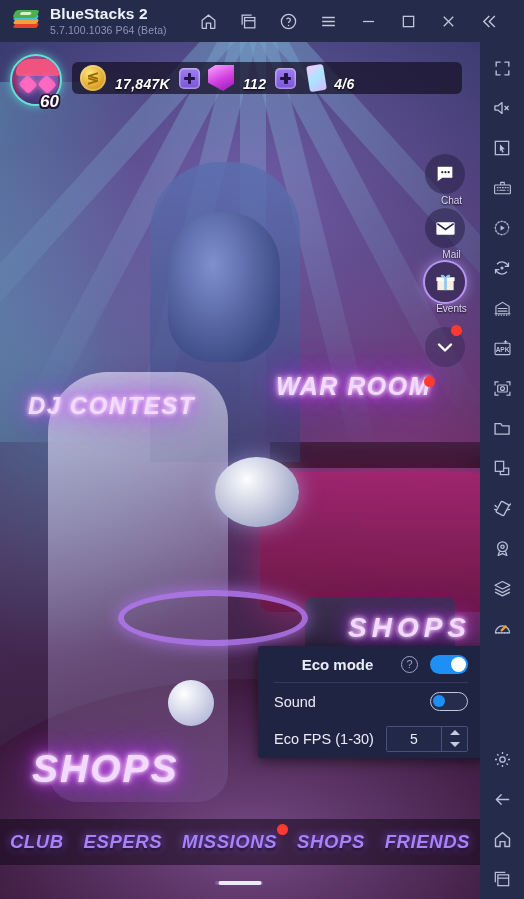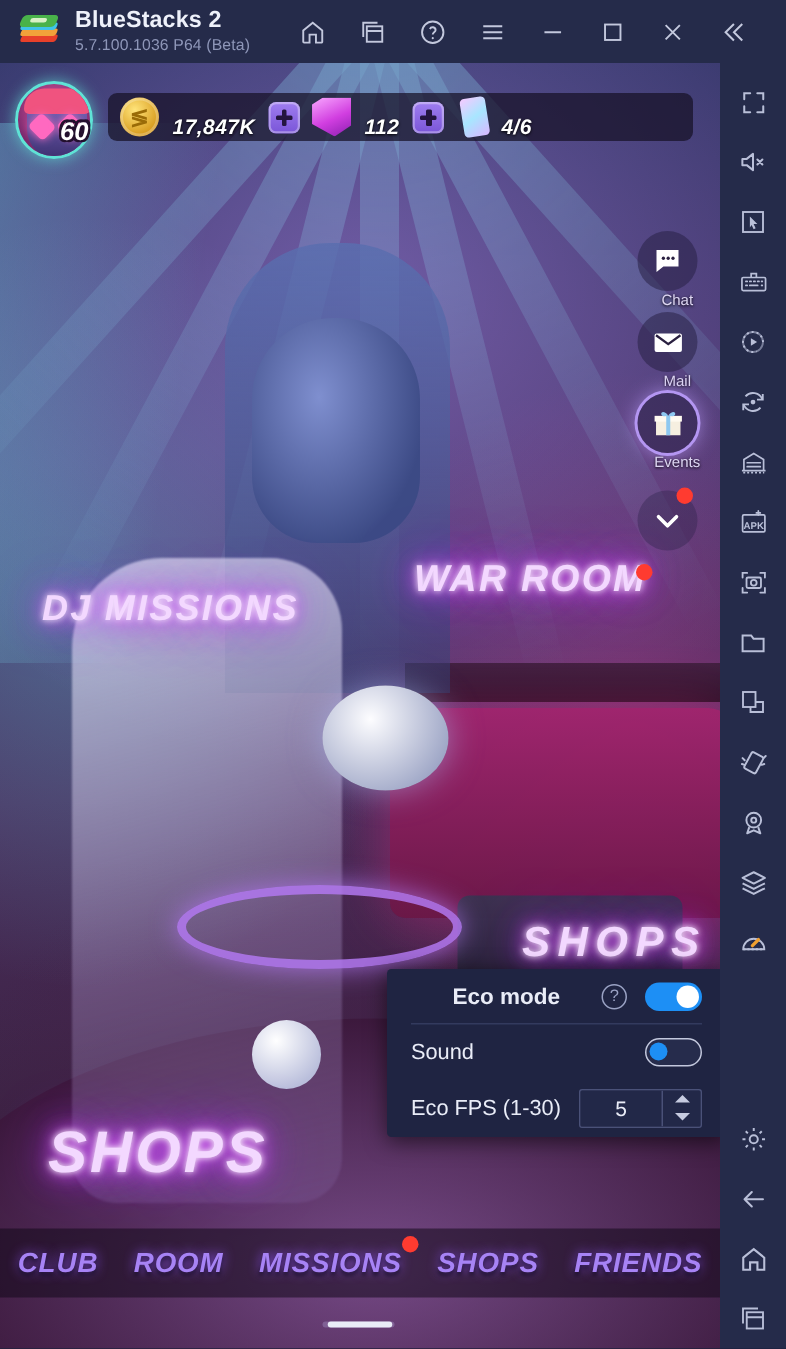--- a/index.html
+++ b/index.html
@@ -113,21 +113,21 @@
     overflow: hidden;
   }
   .hud-avatar .cap { position:absolute; left:4px; top:3px; width:44px; height:17px;
                      background:#f0537f; border-radius:16px 16px 4px 4px; }
   .hud-avatar .face { position:absolute; left:6px; top:18px; width:40px; height:32px;
                       background: linear-gradient(180deg,#6e5fb0,#3c3070); border-radius:0 0 20px 20px;}
   .hud-avatar .eye { position:absolute; top:22px; width:14px; height:13px; background:#ff69c0;
                      transform: rotate(45deg); border-radius:3px; box-shadow:0 0 6px #ff69c0; }
   .hud-avatar .eye.l { left: 9px; } .hud-avatar .eye.r { left: 28px; }
   .hud-level {
-    position: absolute; left: 40px; top: 26px; color: #fff; font-size: 17px;
+    position: absolute; left: 40px; top: 40px; color: #fff; font-size: 17px;
     font-weight: bold; font-style: italic; z-index: 4;
     text-shadow: -1.5px -1.5px 0 #23102e, 1.5px -1.5px 0 #23102e, -1.5px 1.5px 0 #23102e, 1.5px 1.5px 0 #23102e;
   }
   .hud-bar {
     position: absolute; left: 72px; top: 10px; height: 32px; width: 390px;
     background: rgba(22,16,38,.72); border-radius: 6px; display: flex; align-items: center;
   }
   .cur { display: flex; align-items: center; height: 32px; }
   .cur-icon { width: 26px; height: 26px; margin-left: 8px; flex: none; position: relative; }
   .coin { border-radius: 50%; background: radial-gradient(circle at 38% 32%, #ffe47a, #d79a1c 72%);
@@ -287,21 +287,21 @@
     <div class="couch"></div>
     <div class="floor"></div>
     <div class="pillar"></div>
     <div class="statuehead"></div>
     <div class="speakers"></div>
     <div class="avatarfig"></div>
     <div class="droid"></div>
     <div class="ring"></div>
     <div class="ball"></div>
 
-    <div class="neon neon-pink" id="neon-dj">DJ MISSIONS</div>
+    <div class="neon neon-pink" id="neon-dj">DJ CONTEST</div>
     <div class="neon neon-pink" id="neon-war">
       <span>WAR ROOM</span>
       <span class="war-dot"></span>
     </div>
     <div class="neon neon-pink" id="neon-atlas">SHOPS</div>
     <div class="neon neon-pink" id="neon-bounty">SHOPS</div>
 
     <div class="hud">
       <div class="hud-avatar">
         <div class="face"></div>
@@ -394,21 +394,21 @@
             <div class="spin-arrow">
                 <div class="caret down"></div>
               </div>
           </div>
         </div>
       </div>
     </div>
 
     <div class="bottomnav">
       <div class="navitem">CLUB</div>
-      <div class="navitem">ROOM</div>
+      <div class="navitem">ESPERS</div>
       <div class="navitem">
         <span>MISSIONS</span>
         <span class="navdot"></span>
       </div>
       <div class="navitem">SHOPS</div>
       <div class="navitem">FRIENDS</div>
     </div>
     <div class="navhint"></div>
     <div class="homebar"></div>
   </div>

